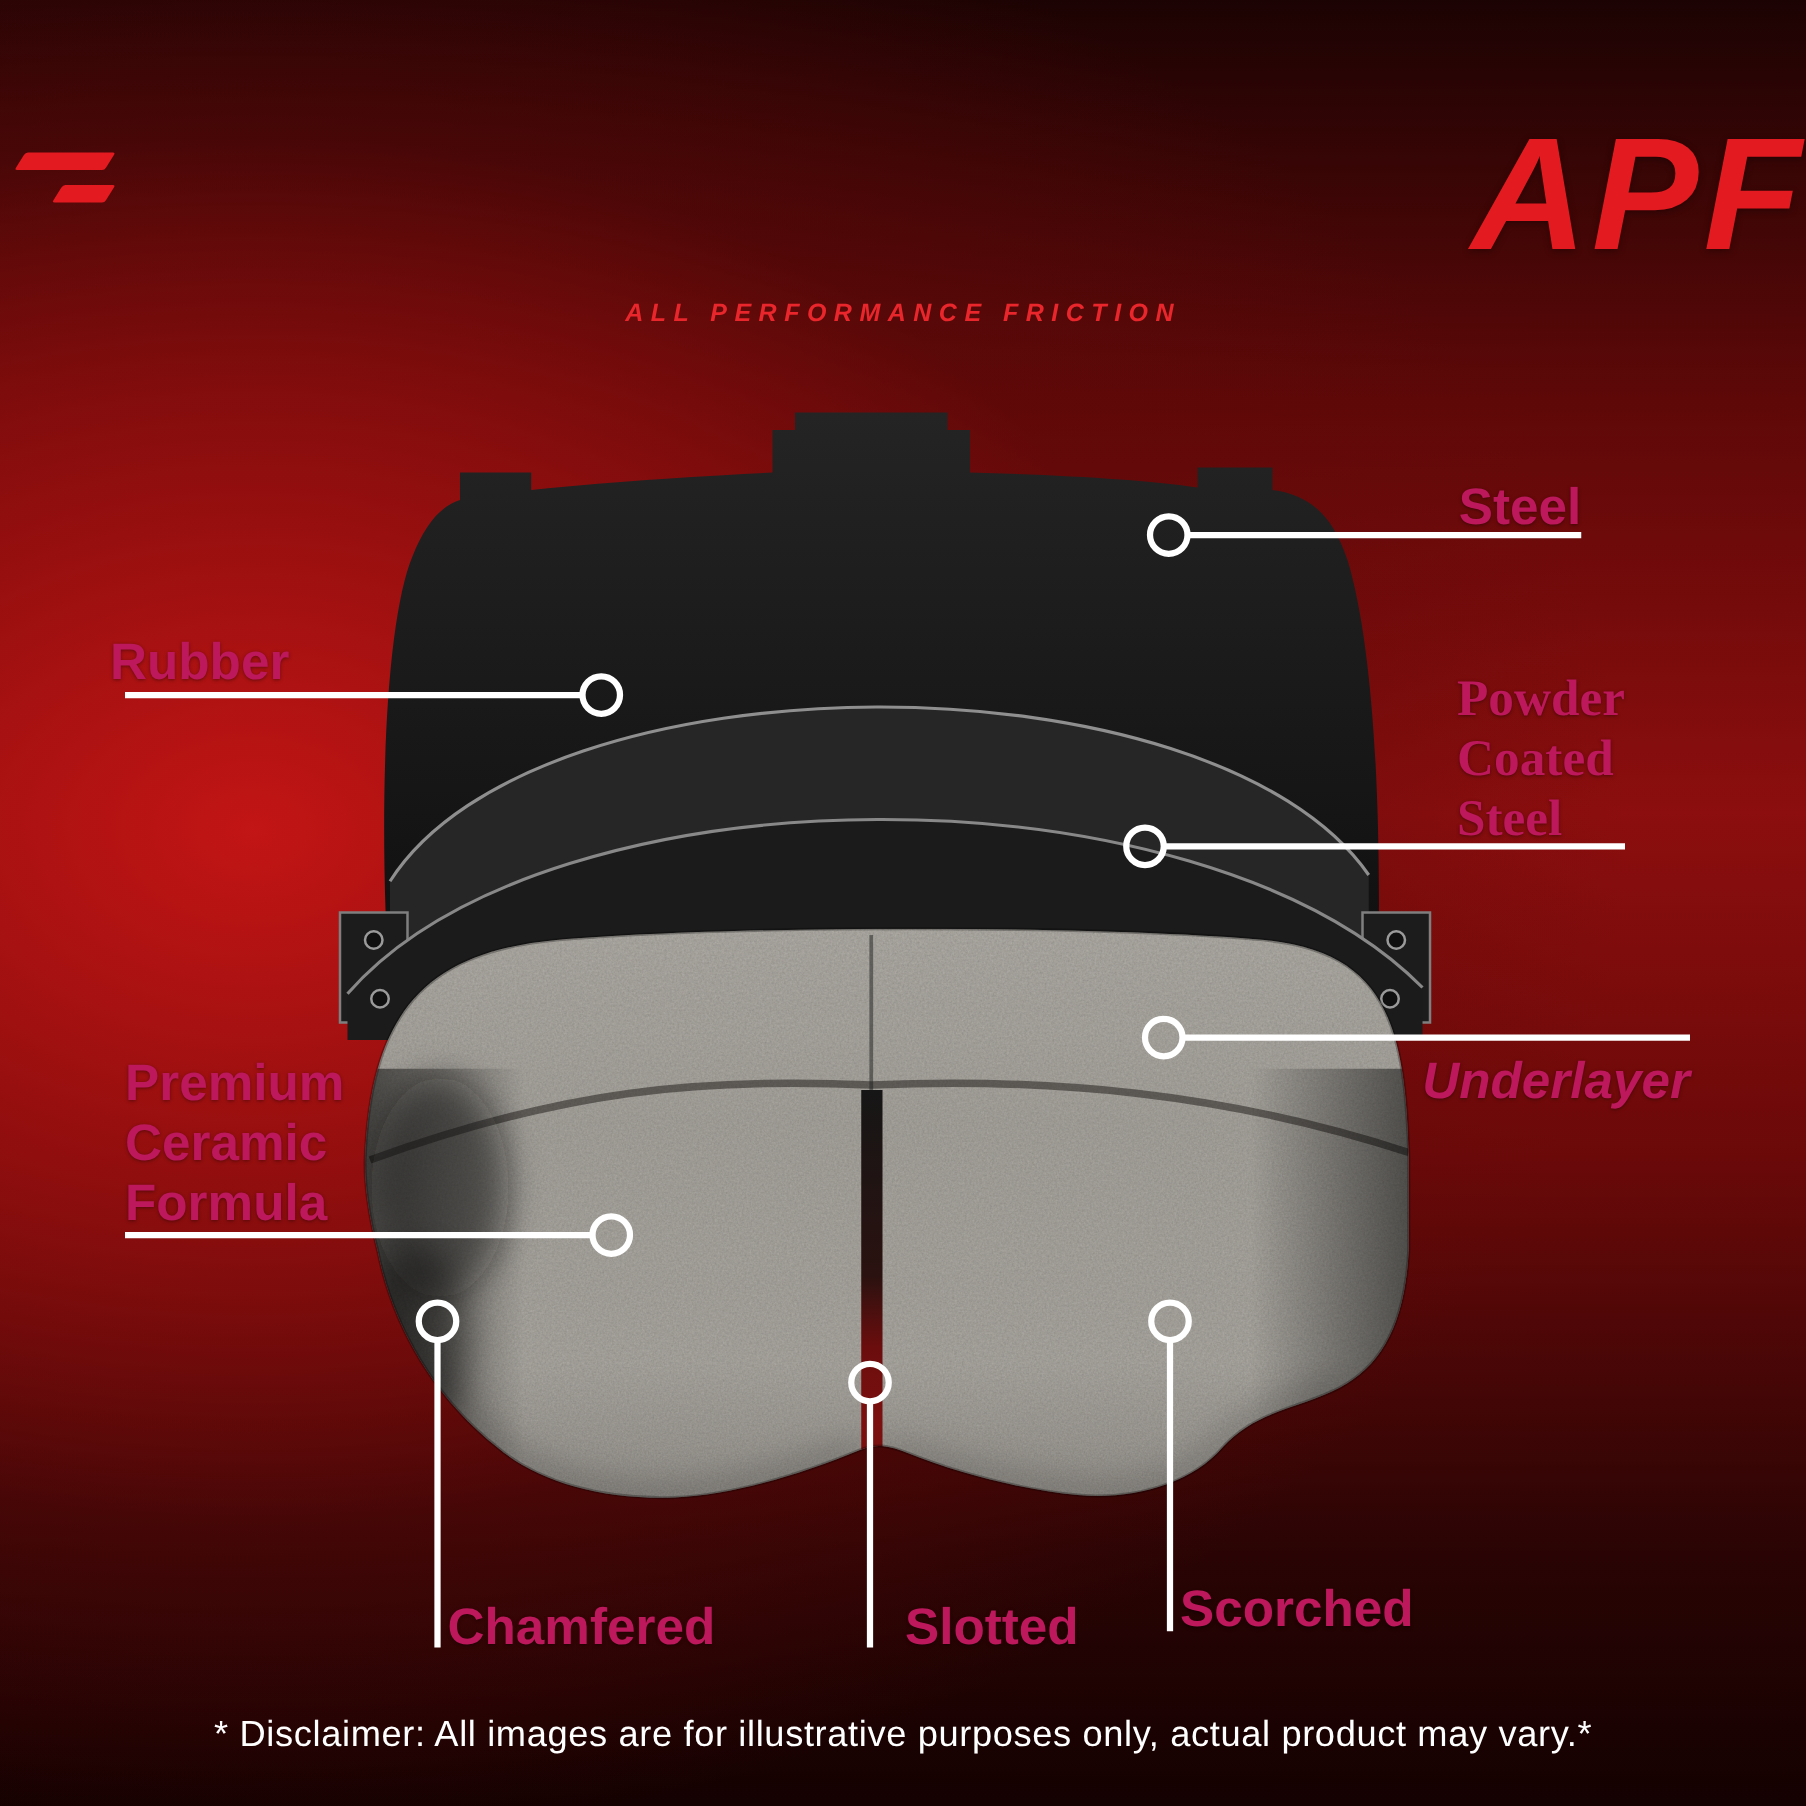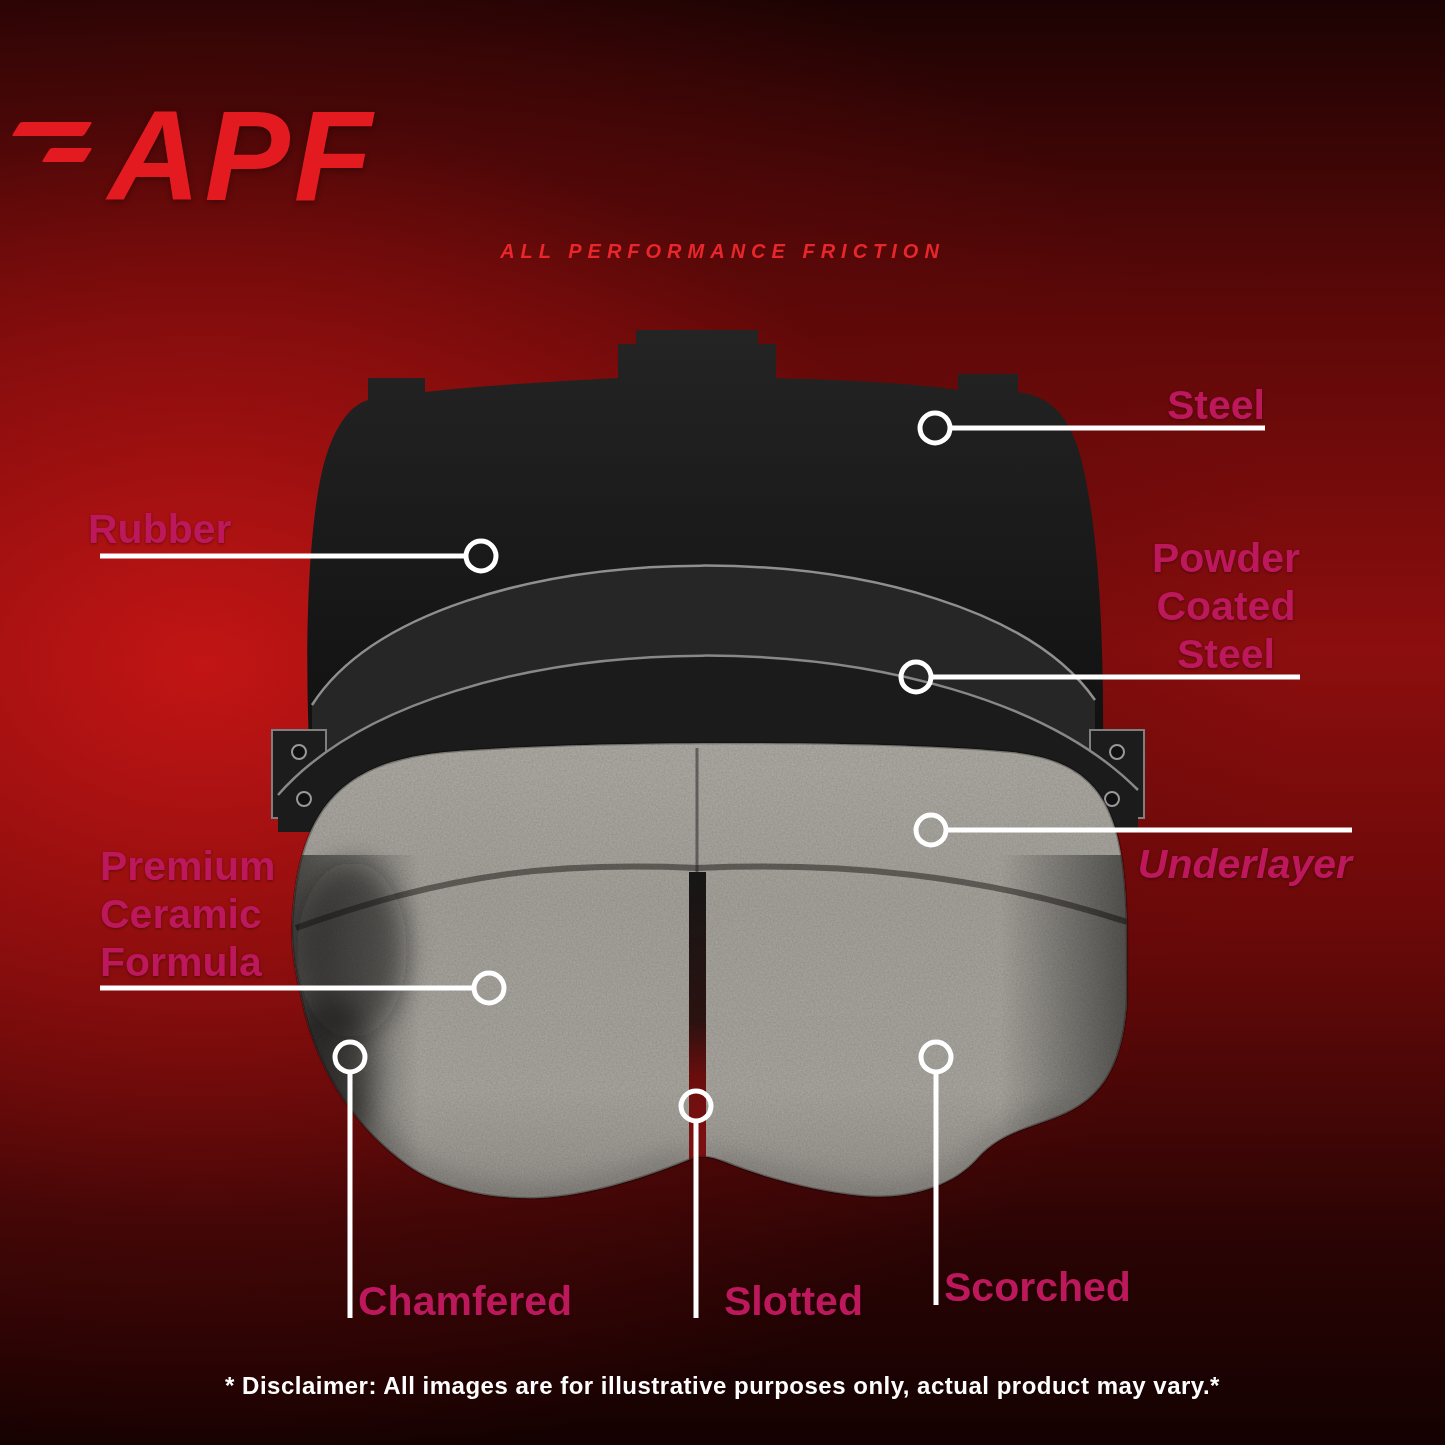--- a/index.html
+++ b/index.html
@@ -7,40 +7,40 @@
     width:1445px;height:1445px;position:relative;overflow:hidden;
     font-family:"Liberation Sans",sans-serif;
     background:
       radial-gradient(95% 70% at 14% 46%, rgba(197,21,21,0.95) 0%, rgba(152,15,15,0.85) 28%, rgba(96,9,9,0.45) 55%, rgba(0,0,0,0) 80%),
       linear-gradient(180deg,#1c0303 0%,#5e0808 22%,#8c0e0e 45%,#6b0909 64%,#2a0404 86%,#140101 100%);
   }
   .canvas{position:absolute;inset:0;}
   .scene{position:absolute;inset:0;width:1445px;height:1445px;}
 
   .logo{position:absolute;top:92px;left:0;width:100%;text-align:center;}
-  .logo-row{display:flex;justify-content:flex-start;align-items:center;gap:20px;padding-left:16px;}
+  .logo-row{display:flex;justify-content:space-between;align-items:center;gap:20px;padding-left:16px;}
   .speed-lines{display:flex;flex-direction:column;gap:12px;align-items:flex-end;margin-top:-28px;}
   .speed-lines i{display:block;height:14px;background:#e31b20;transform:skewX(-32deg);border-radius:2px;}
   .speed-lines i.l1{width:72px;}
   .speed-lines i.l2{width:42px;}
   .logo-text{font-size:128px;font-weight:800;font-style:italic;color:#e31b20;letter-spacing:4px;line-height:1;text-shadow:0 2px 6px rgba(0,0,0,0.35);}
   .tagline{margin-top:20px;font-size:20px;font-weight:700;font-style:italic;color:#e8262b;letter-spacing:6px;}
 
   .label{position:absolute;color:#be185d;font-weight:700;font-size:41px;line-height:48px;white-space:nowrap;text-shadow:0 1px 3px rgba(0,0,0,0.4);}
   .label span{display:block;}
   .lbl-steel{top:381px;right:180px;text-align:right;}
   .lbl-rubber{top:505px;left:88px;}
-  .lbl-powder{top:534px;right:145px;text-align:center;}
+  .lbl-powder{top:534px;right:145px;text-align:left;font-family:Liberation Serif, serif;}
   .lbl-underlayer{top:840px;right:93px;text-align:right;font-style:italic;}
   .lbl-premium{top:842px;left:100px;}
   .lbl-chamfered{top:1277px;left:358px;}
   .lbl-slotted{top:1277px;left:724px;}
   .lbl-scorched{top:1263px;left:944px;}
 
-  .disclaimer{position:absolute;top:1372px;left:0;width:100%;text-align:center;color:#ffffff;font-weight:700;font-size:24px;letter-spacing:0.5px;}
+  .disclaimer{position:absolute;top:1372px;left:0;width:100%;text-align:center;color:#ffffff;font-weight:400;font-size:29px;letter-spacing:0.5px;}
 </style>
 </head>
 <body>
 
 <div class="canvas">
 
   <svg class="scene" viewBox="0 0 1445 1445" xmlns="http://www.w3.org/2000/svg">
     <defs>
       <linearGradient id="steelGrad" x1="0" y1="0" x2="0" y2="1">
         <stop offset="0" stop-color="#242424"></stop>

